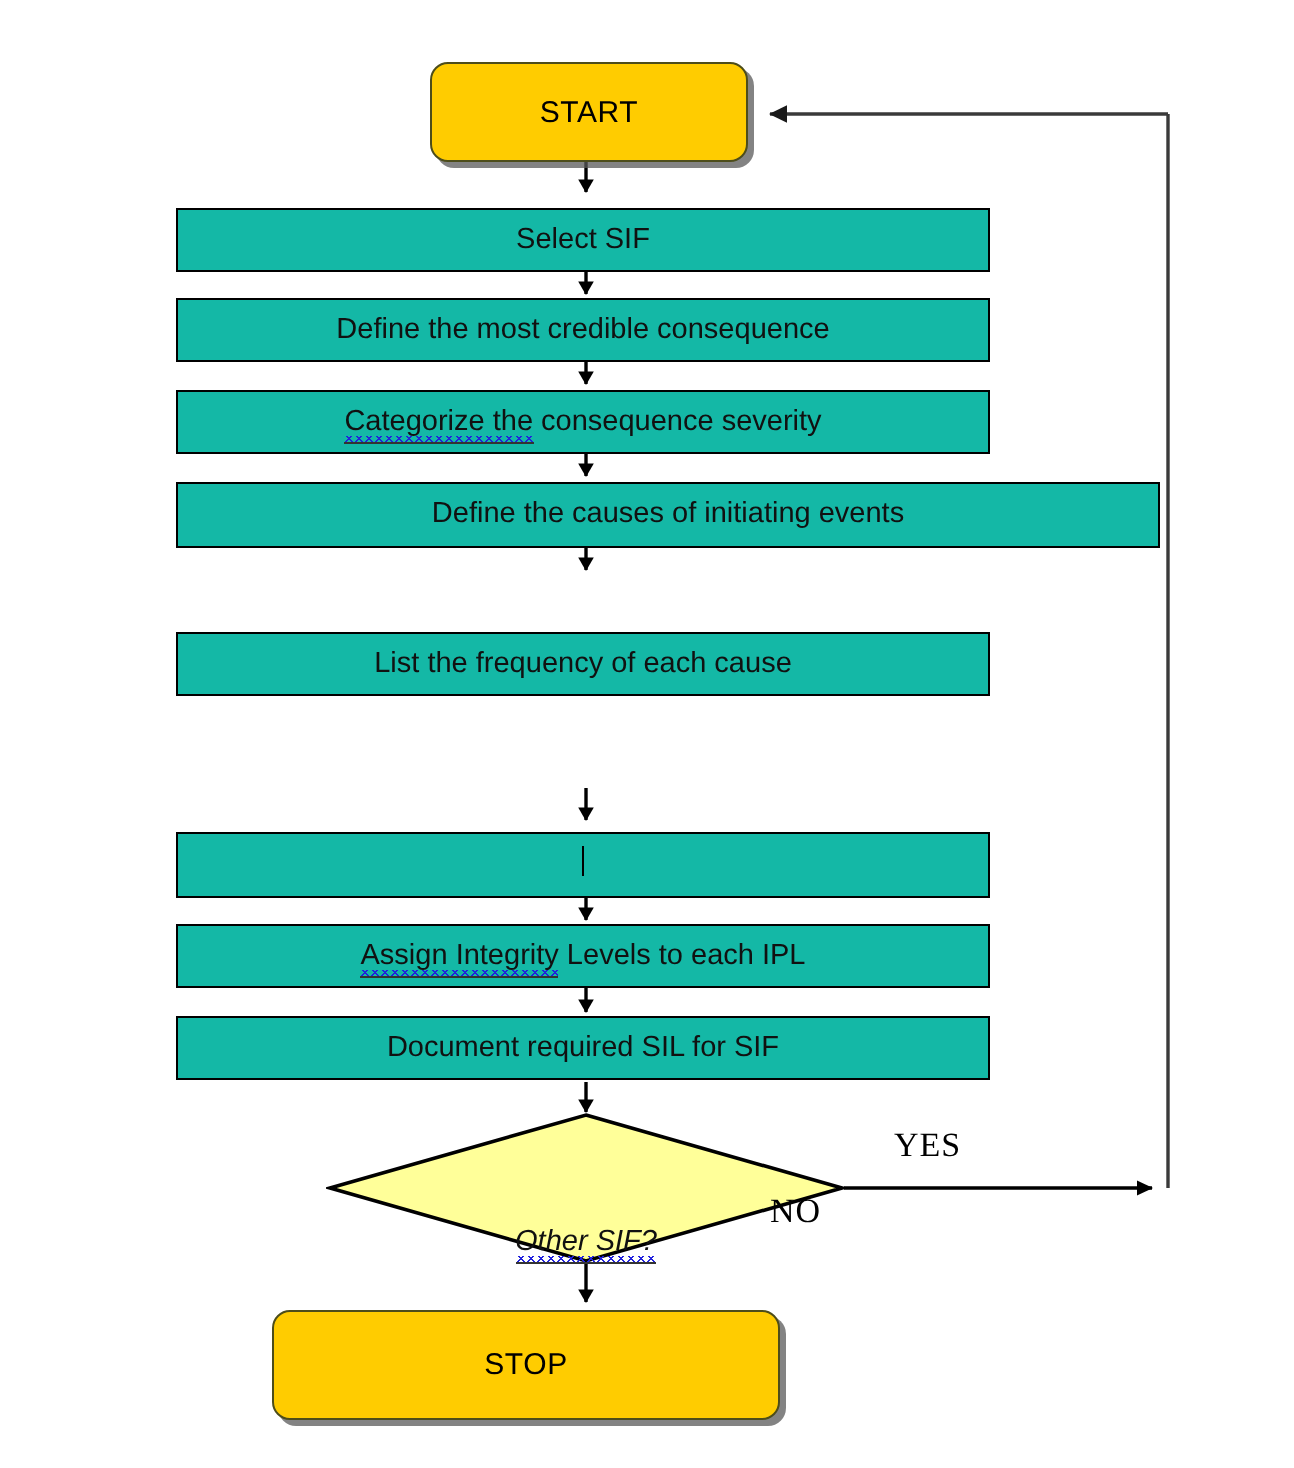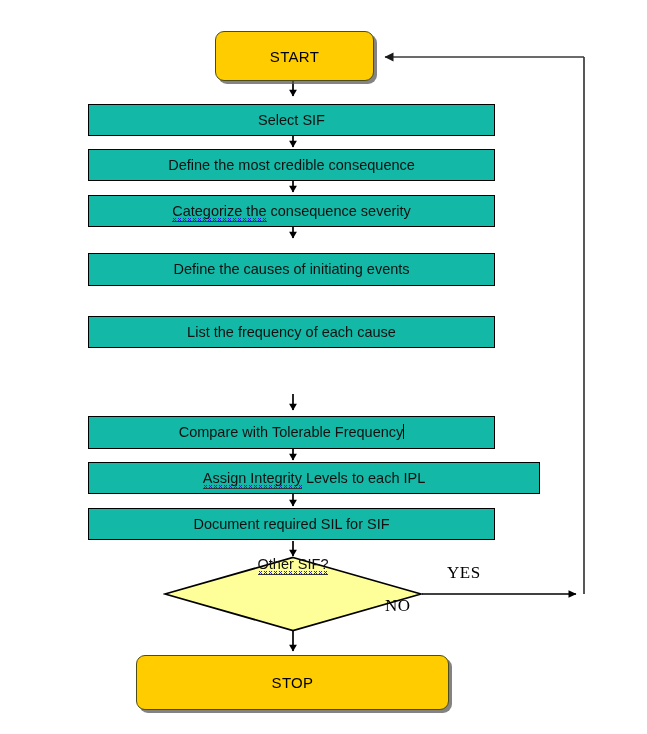--- a/index.html
+++ b/index.html
@@ -93,26 +93,27 @@
   .decision {
     position: absolute;
   }
   .decision .dlabel {
     position: absolute;
     left: 0;
     top: 0;
     width: 100%;
     height: 100%;
     display: flex;
-    align-items: flex-start;
+    align-items: flex-end;
     justify-content: center;
     font-family: "Liberation Sans", sans-serif;
     font-size: 14.5px;
     color: #111111;
     white-space: nowrap;
+    font-style: italic;
   }
 
   
   .edge-label {
     position: absolute;
     font-family: "Liberation Serif", serif;
     font-size: 17px;
     color: #000000;
     letter-spacing: 0.5px;
     white-space: nowrap;
@@ -178,34 +179,34 @@
   </div>
 
   <div class="process" style="left:88px; top:195px; width:407px; height:32px;">
     <span class="label"><span class="squiggle">Categorize  the</span><span> consequence severity</span></span>
   </div>
 
   <div class="process" style="left:88px; top:149px; width:407px; height:32px;">
     <span class="label">Define the most credible consequence</span>
   </div>
 
-  <div class="process" style="left:88px; top:253px; width:407px; height:33px;">
+  <div class="process" style="left:88px; top:241px; width:492px; height:33px;">
     <span class="label">Define the causes of initiating events</span>
   </div>
 
   <div class="process" style="left:88px; top:288px; width:407px; height:32px;margin-top:28px;">
     <span class="label">List the frequency of each cause</span>
   </div>
 
 
   <div class="process" style="left:88px; top:416px; width:407px; height:33px;">
-    <span class="label"><span>Compare with Tolerable Frequency</span><span class="caret"></span></span>
-  </div>
-
-  <div class="process" style="left:88px; top:462px; width:452px; height:32px;">
+    <span class="label"><span class="caret"></span></span>
+  </div>
+
+  <div class="process" style="left:88px; top:462px; width:407px; height:32px;">
     <span class="label"><span class="squiggle">Assign  Integrity</span><span> Levels to each IPL</span></span>
   </div>
 
   <div class="process" style="left:88px; top:508px; width:407px; height:32px;">
     <span class="label">Document required SIL for SIF</span>
   </div>
 
   <div class="decision" style="left:163px; top:556px; width:260px; height:76px;">
     <svg width="260" height="76" viewBox="0 0 260 76">
       <polygon points="130,1.5 258,38 130,74.5 2,38" fill="#ffff99" stroke="#000000" stroke-width="1.8"></polygon>
@@ -213,17 +214,17 @@
     <div class="dlabel">
         <span class="squiggle">Other  SIF?</span>
         <span></span>
       </div>
   </div>
 
   <div class="edge-label" style="left:447px; top:563px;">YES</div>
 
   <div class="edge-label" style="left:385px; top:596px;">NO</div>
 
-  <div class="terminator" style="left:136px; top:655px; width:313px; height:55px;">
+  <div class="terminator" style="left:136px; top:655px; width:254px; height:55px;">
     <span class="label">STOP</span>
   </div>
 
 </div>
 
 </body></html>

